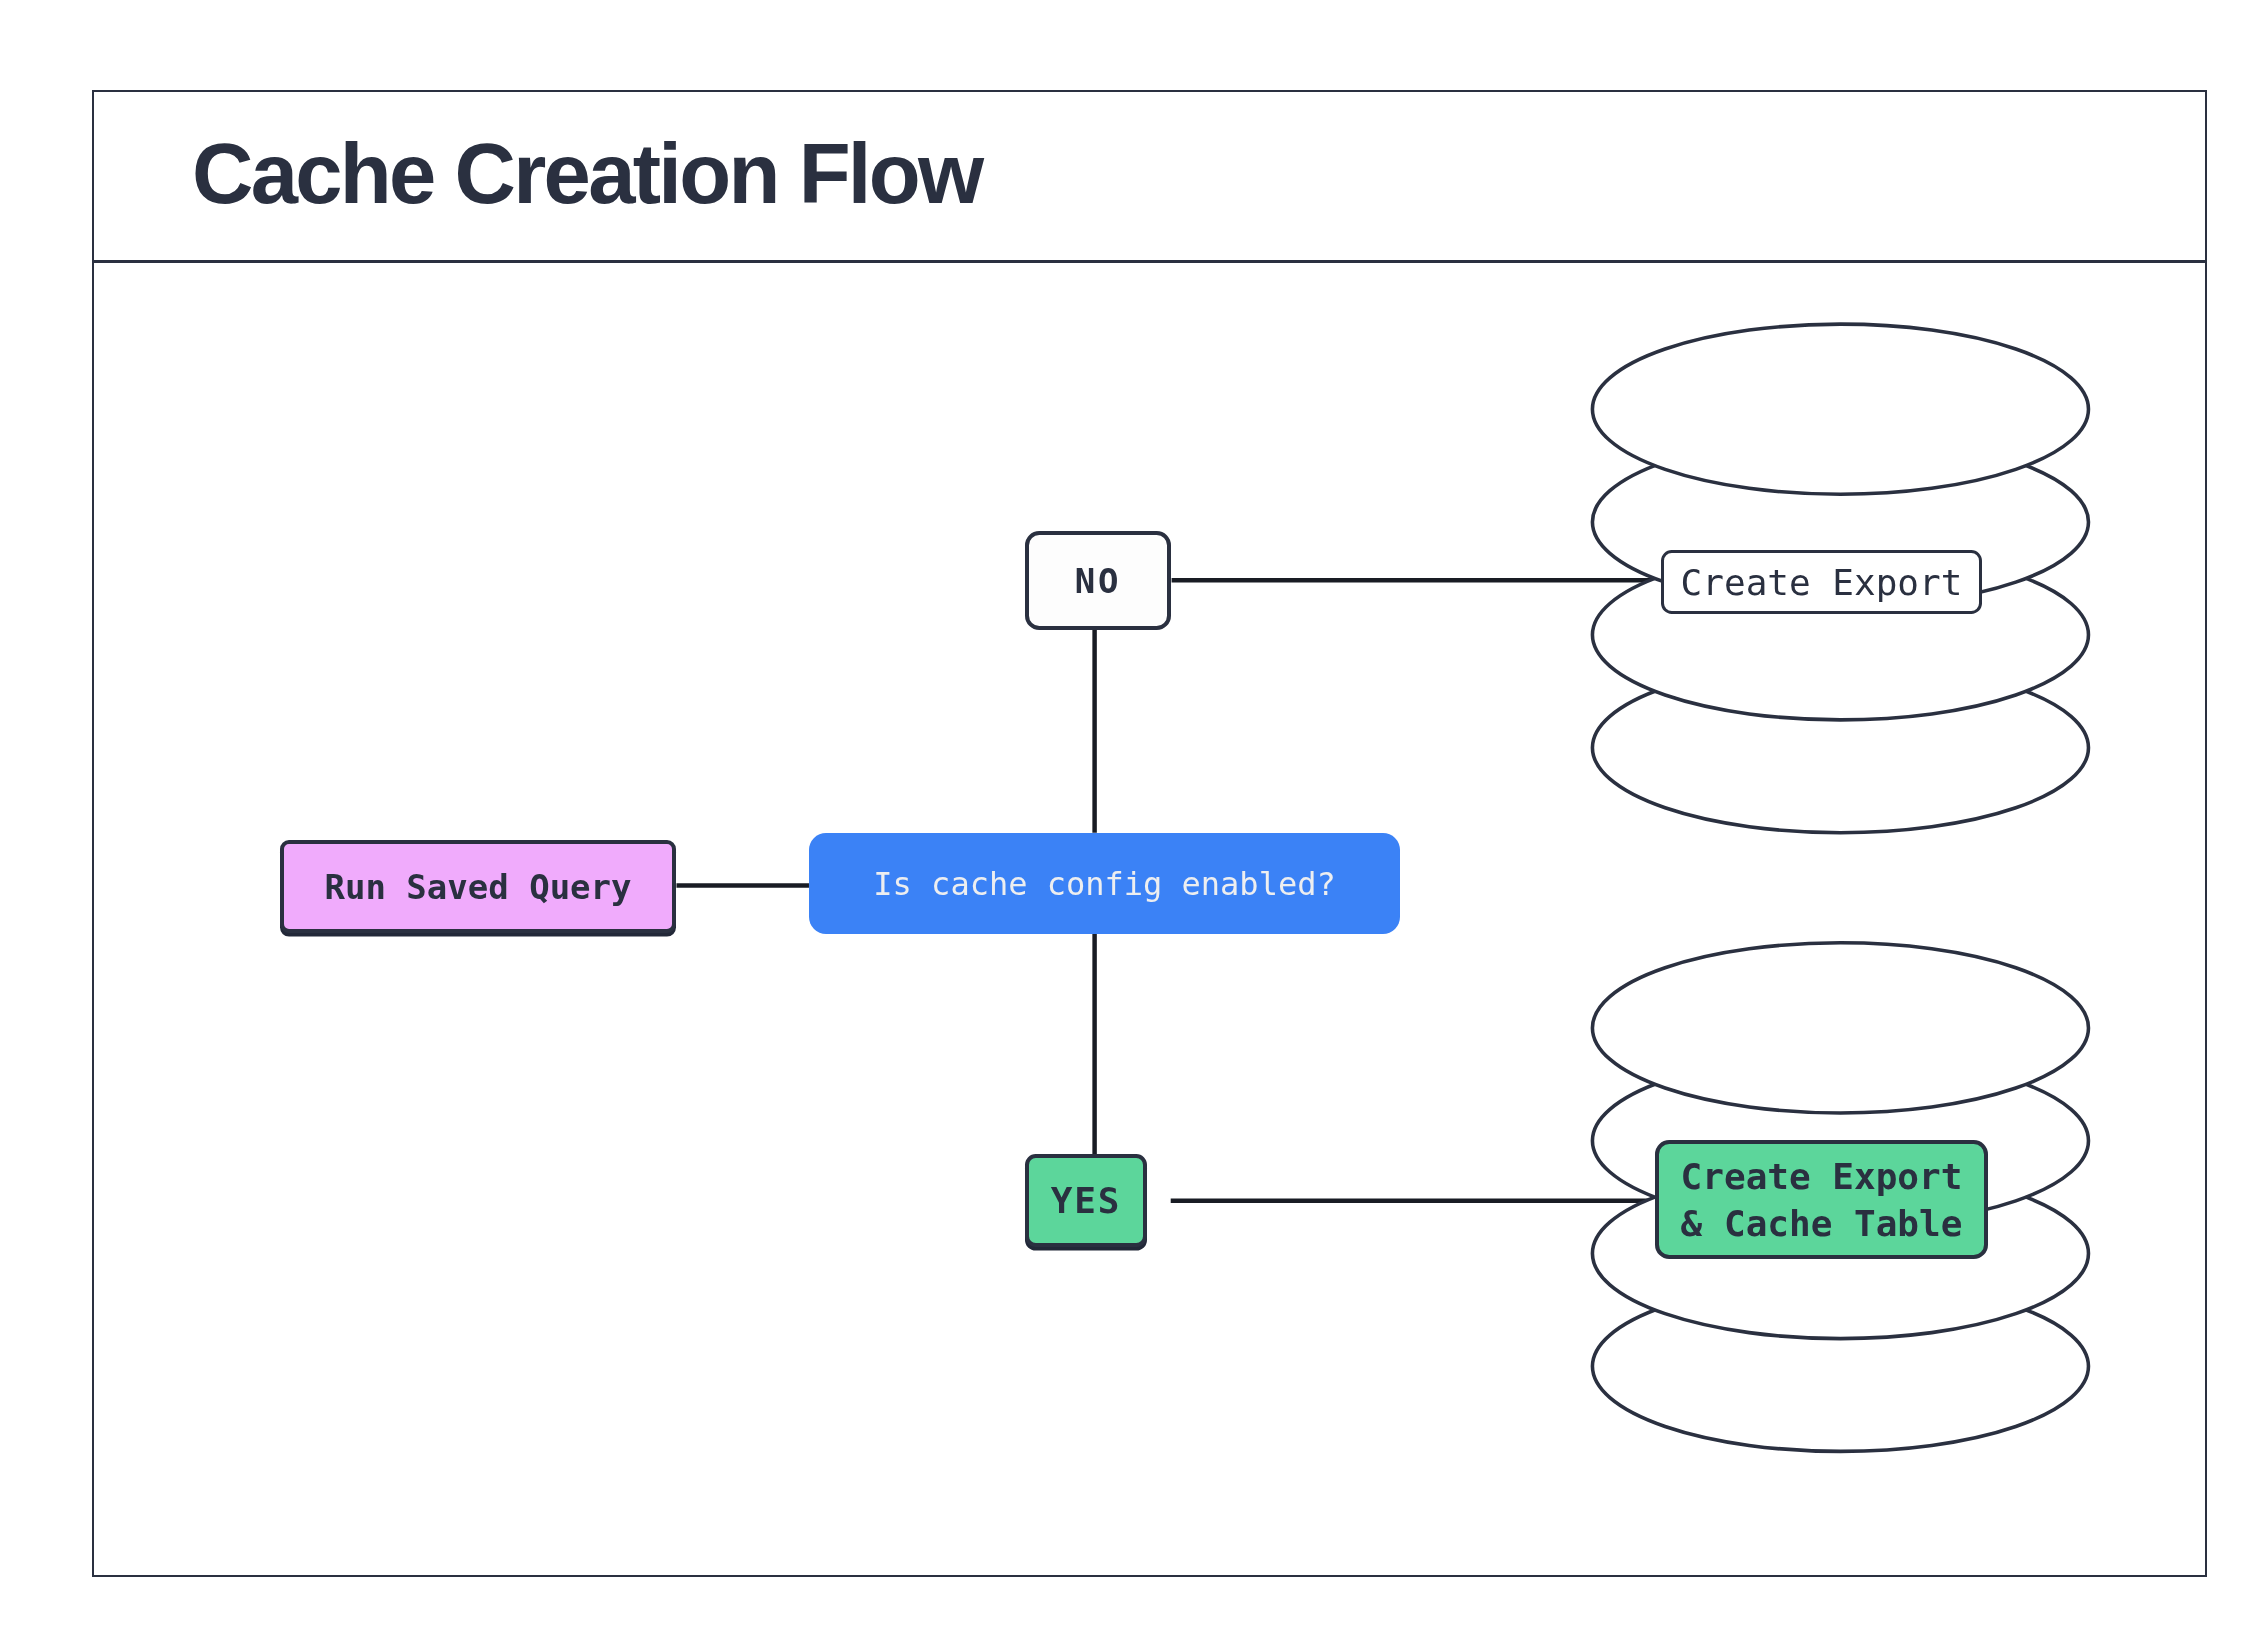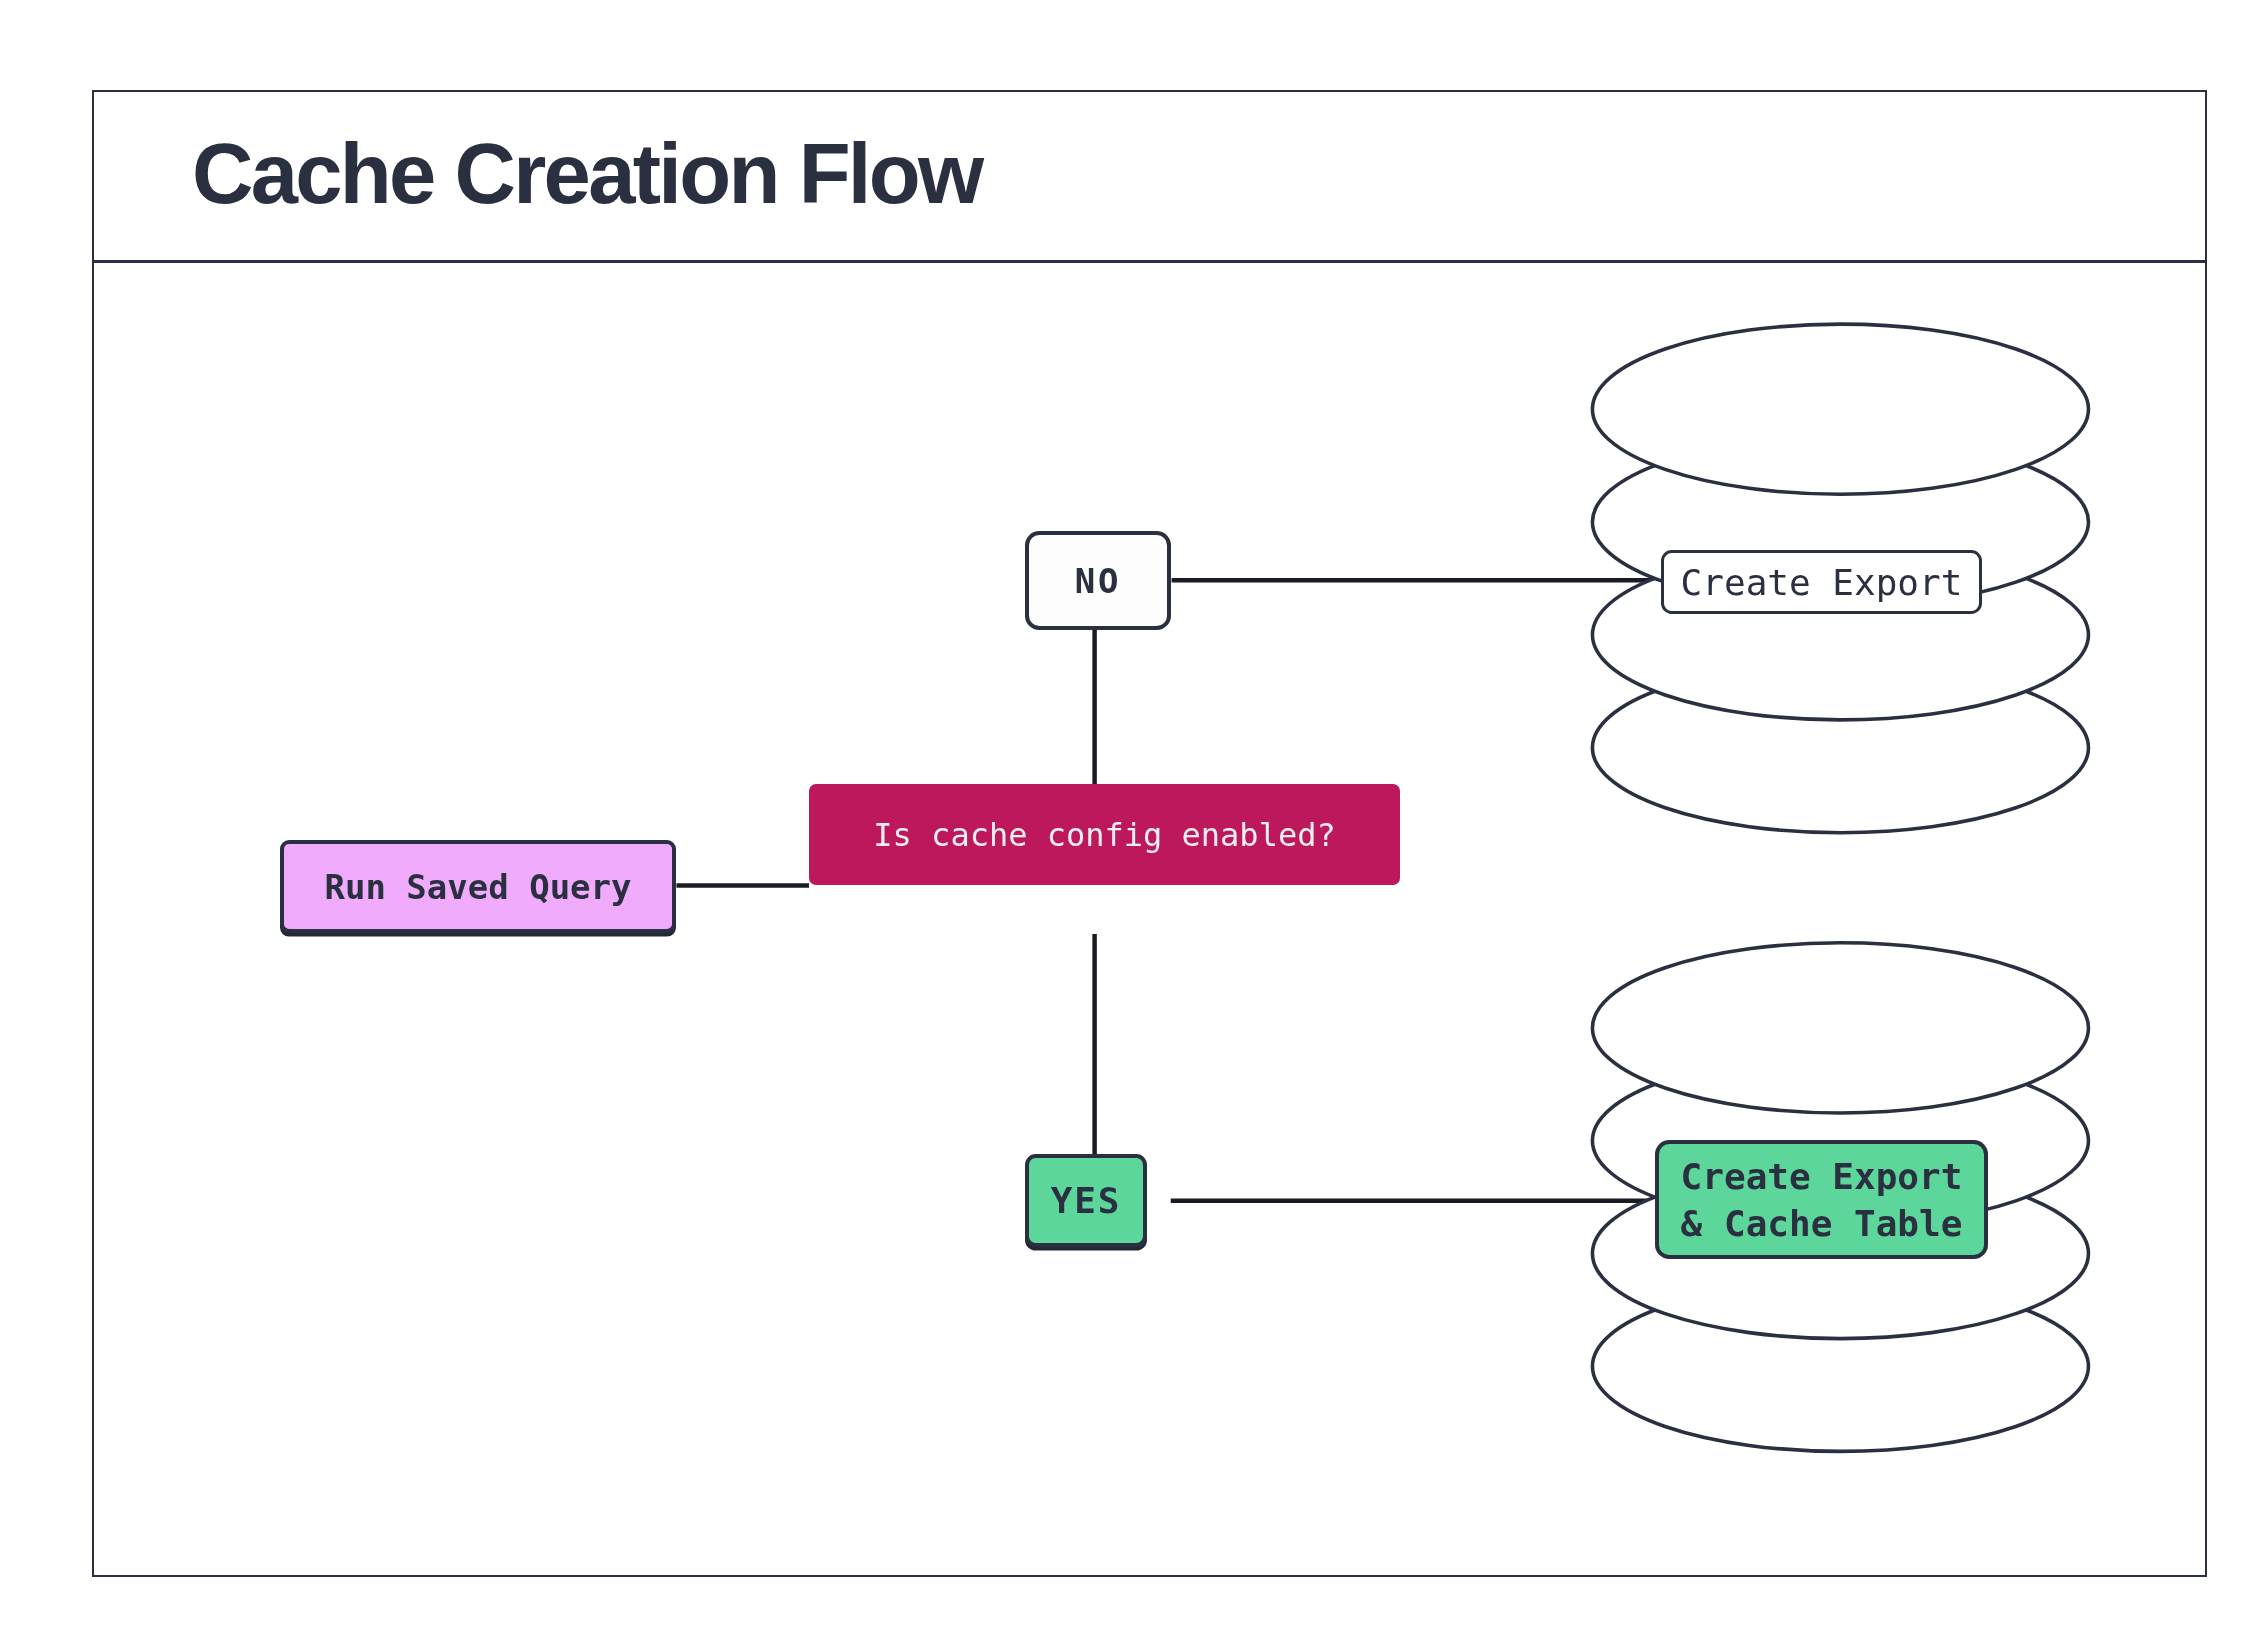--- a/index.html
+++ b/index.html
@@ -53,24 +53,24 @@
   }
   .node-start {
     left: 280px; top: 840px; width: 396px; height: 93px;
     background: #f0abfc;
     border: 4.5px solid #2A3040;
     box-shadow: 0 3.6px 0 #222838;
     border-radius: 9px;
     font-size: 34px; font-weight: 600;
   }
   .node-decision {
-    left: 809px; top: 784px; width: 591px; height: 101px;
-    background: #be185d;
+    left: 809px; top: 833px; width: 591px; height: 101px;
+    background: #3b82f6;
     color: #EDEEF0;
-    border-radius: 7px;
+    border-radius: 17px;
     font-size: 32px; font-weight: 500;
   }
   .node-no {
     left: 1025px; top: 531px; width: 146px; height: 99px;
     background: #FDFDFD;
     border: 4.5px solid #2A3040;
     border-radius: 14.3px;
     font-size: 34px; font-weight: 700;
     letter-spacing: 2.7px;
   }

